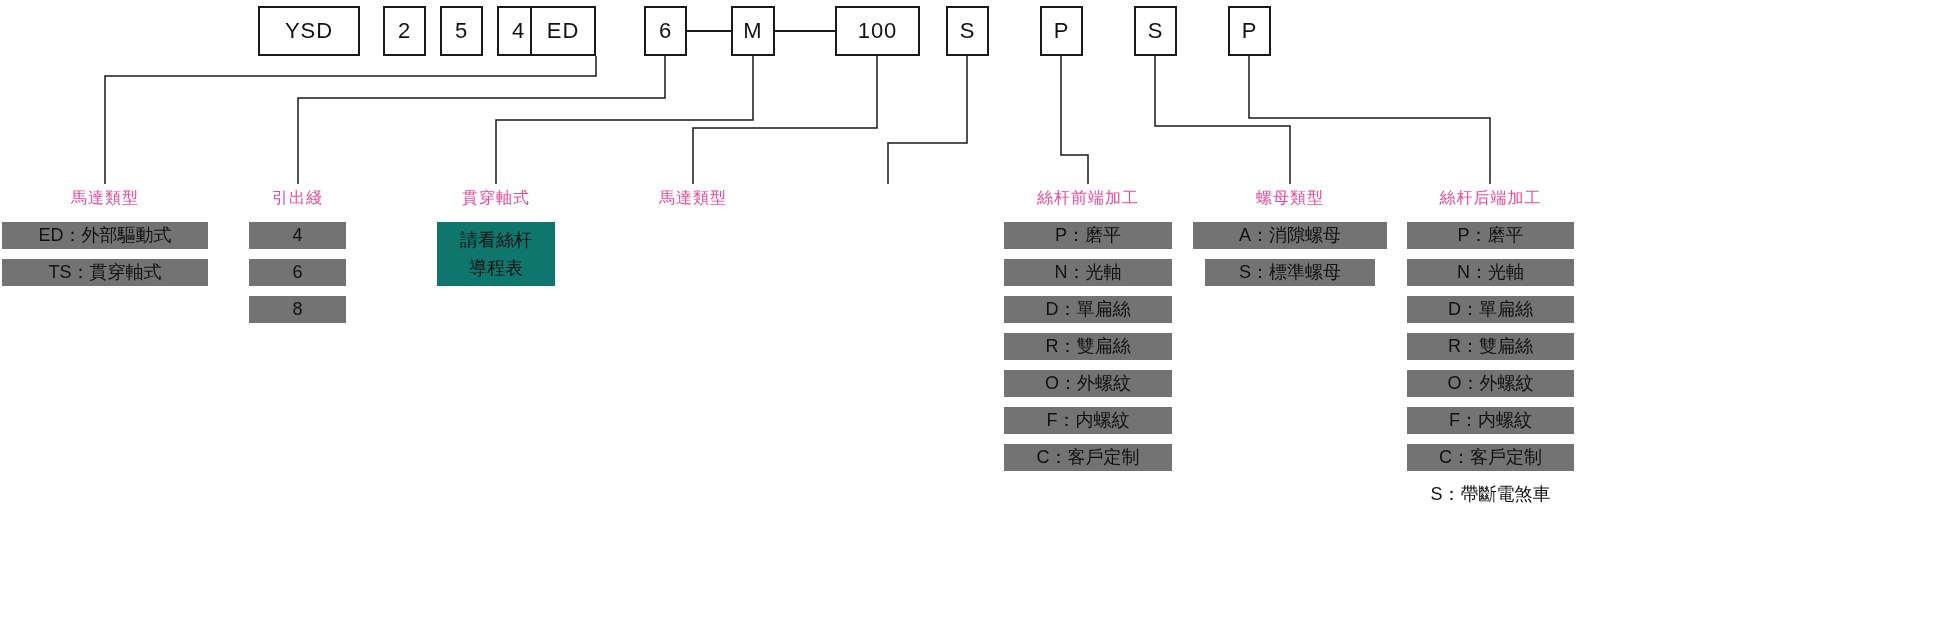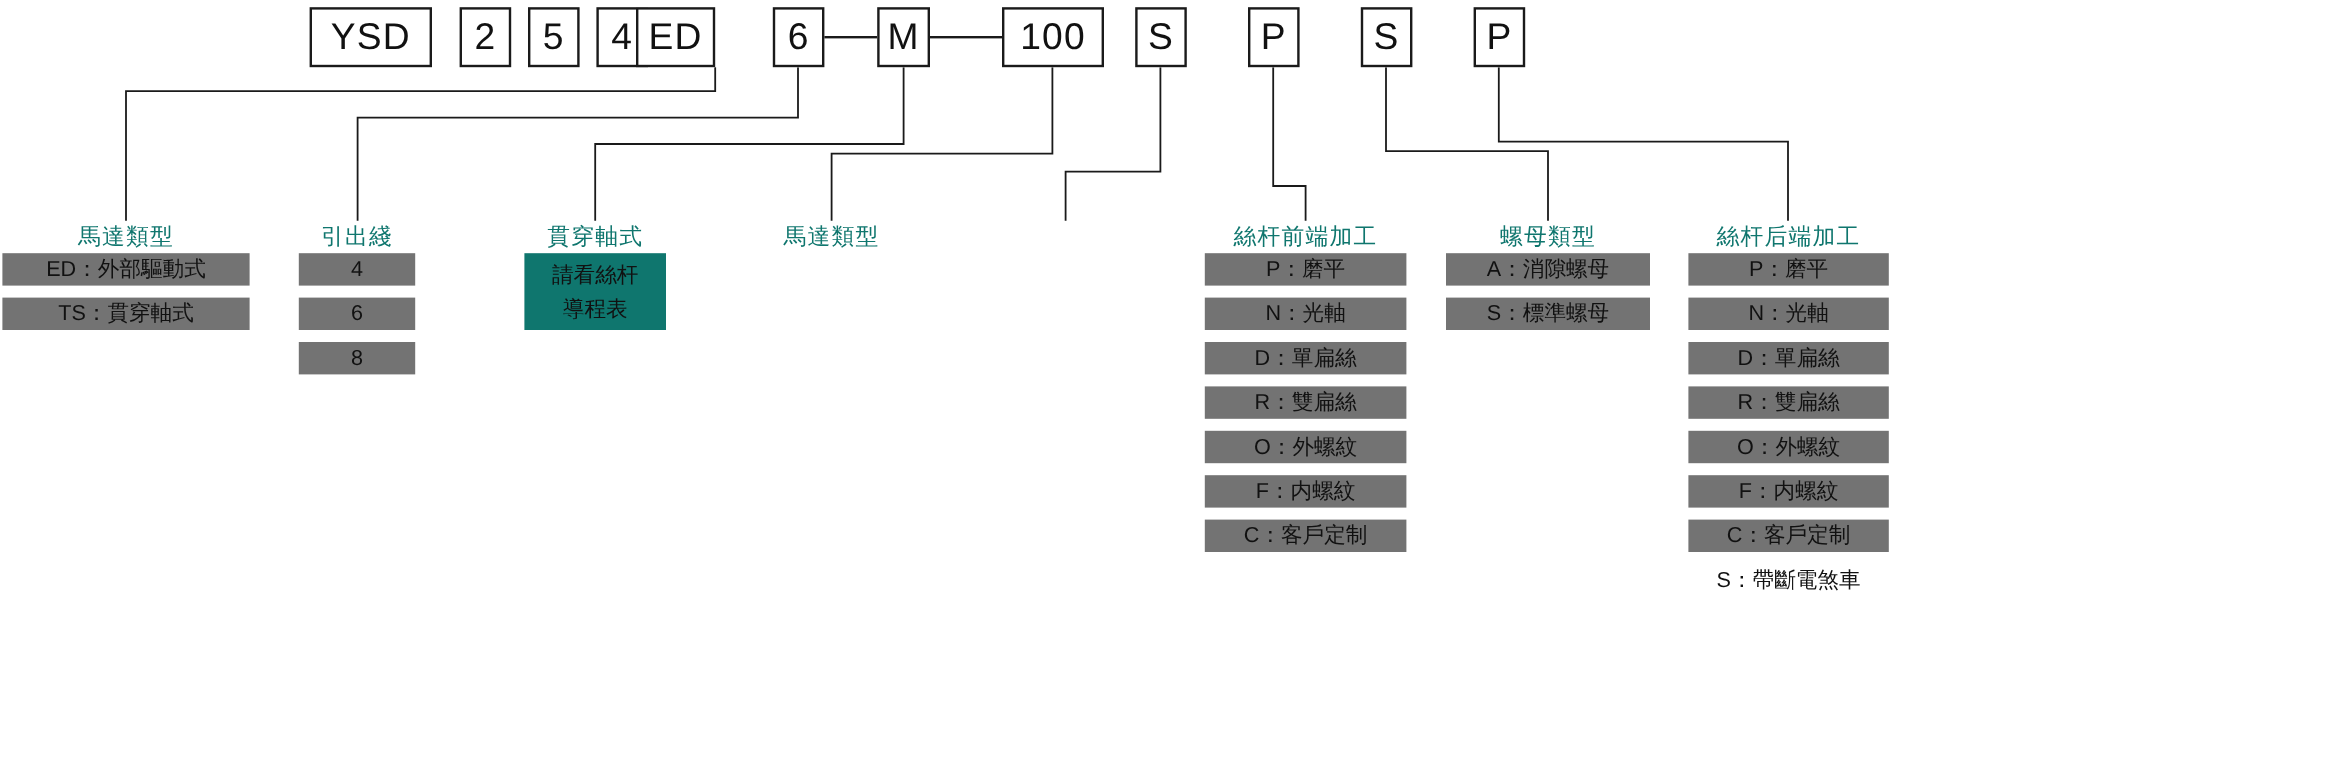--- a/index.html
+++ b/index.html
@@ -21,44 +21,45 @@
   .code-box {
     position: absolute;
     top: 6px;
     height: 50px;
     box-sizing: border-box;
     border: 2px solid #1a1a1a;
     background: #ffffff;
     display: flex;
     align-items: center;
     justify-content: center;
-    font-size: 31px;
+    font-size: 22px;
     letter-spacing: 1px;
     color: #111111;
   }
   .dash {
     position: absolute;
     top: 30px;
     height: 2px;
     background: #1a1a1a;
   }
   .col {
     position: absolute;
     top: 185px;
     display: flex;
     flex-direction: column;
     align-items: center;
   }
   .col-header {
     height: 26px;
     line-height: 26px;
-    font-size: 19px;
+    font-size: 16px;
     letter-spacing: 1px;
     white-space: nowrap;
-    color: #0f766e;
+    margin-bottom: 11px;
+    color: #ec4899;
   }
   .col-item {
     height: 27px;
     line-height: 27px;
     margin-bottom: 10px;
     background: #737373;
     text-align: center;
     font-size: 18px;
     white-space: nowrap;
     color: #111111;
@@ -137,21 +138,21 @@
     <div class="col-item" style="width:168px">N：光軸</div>
     <div class="col-item" style="width:168px">D：單扁絲</div>
     <div class="col-item" style="width:168px">R：雙扁絲</div>
     <div class="col-item" style="width:168px">O：外螺紋</div>
     <div class="col-item" style="width:168px">F：内螺紋</div>
     <div class="col-item" style="width:168px">C：客戶定制</div>
   </div>
 
   <div class="col" style="left:1205px;width:170px">
     <div class="col-header">螺母類型</div>
-    <div class="col-item" style="width:170px">A：消隙螺母</div>
+    <div class="col-item" style="width:194px">A：消隙螺母</div>
     <div class="col-item" style="width:170px">S：標準螺母</div>
   </div>
 
   <div class="col" style="left:1407px;width:167px">
     <div class="col-header">絲杆后端加工</div>
     <div class="col-item" style="width:167px">P：磨平</div>
     <div class="col-item" style="width:167px">N：光軸</div>
     <div class="col-item" style="width:167px">D：單扁絲</div>
     <div class="col-item" style="width:167px">R：雙扁絲</div>
     <div class="col-item" style="width:167px">O：外螺紋</div>

